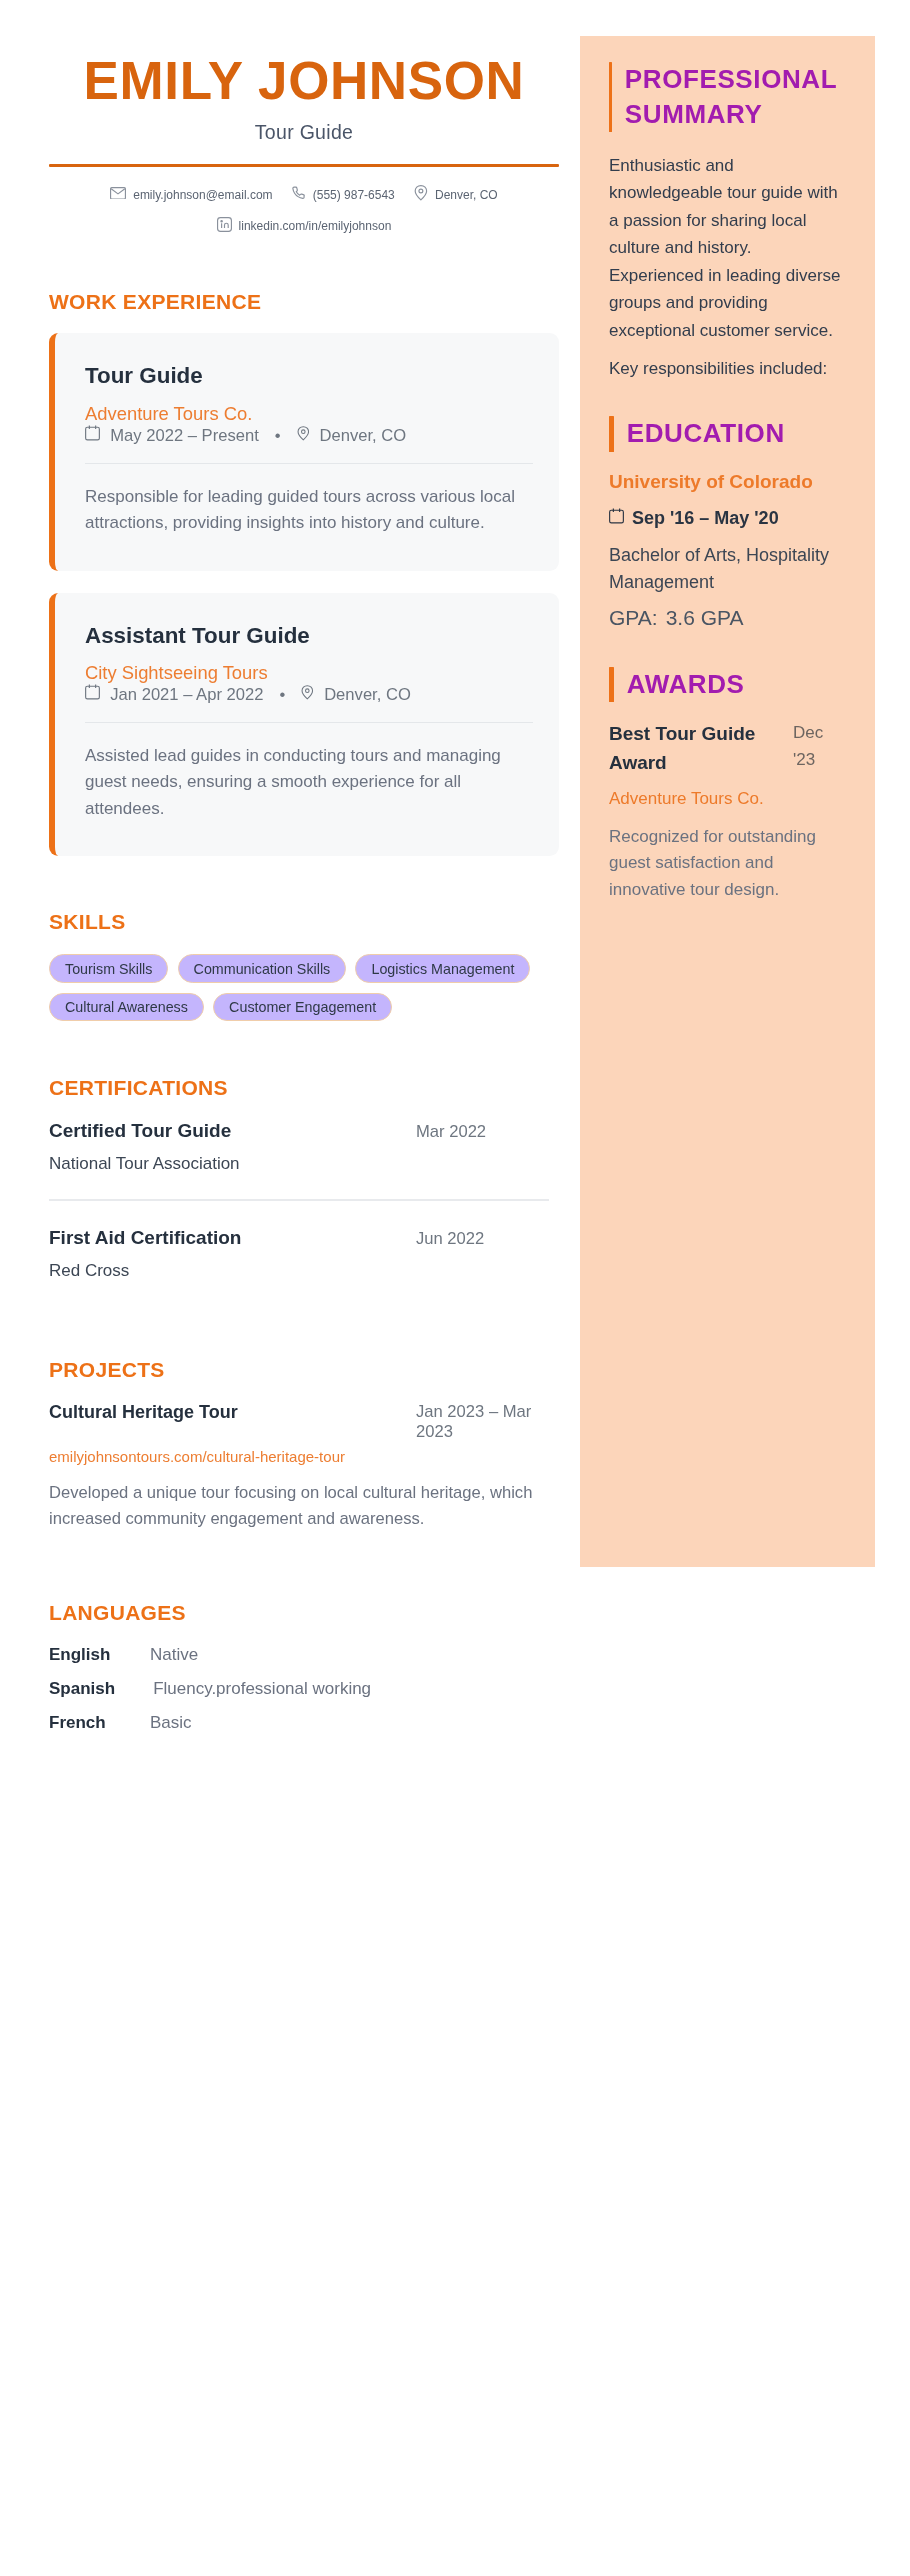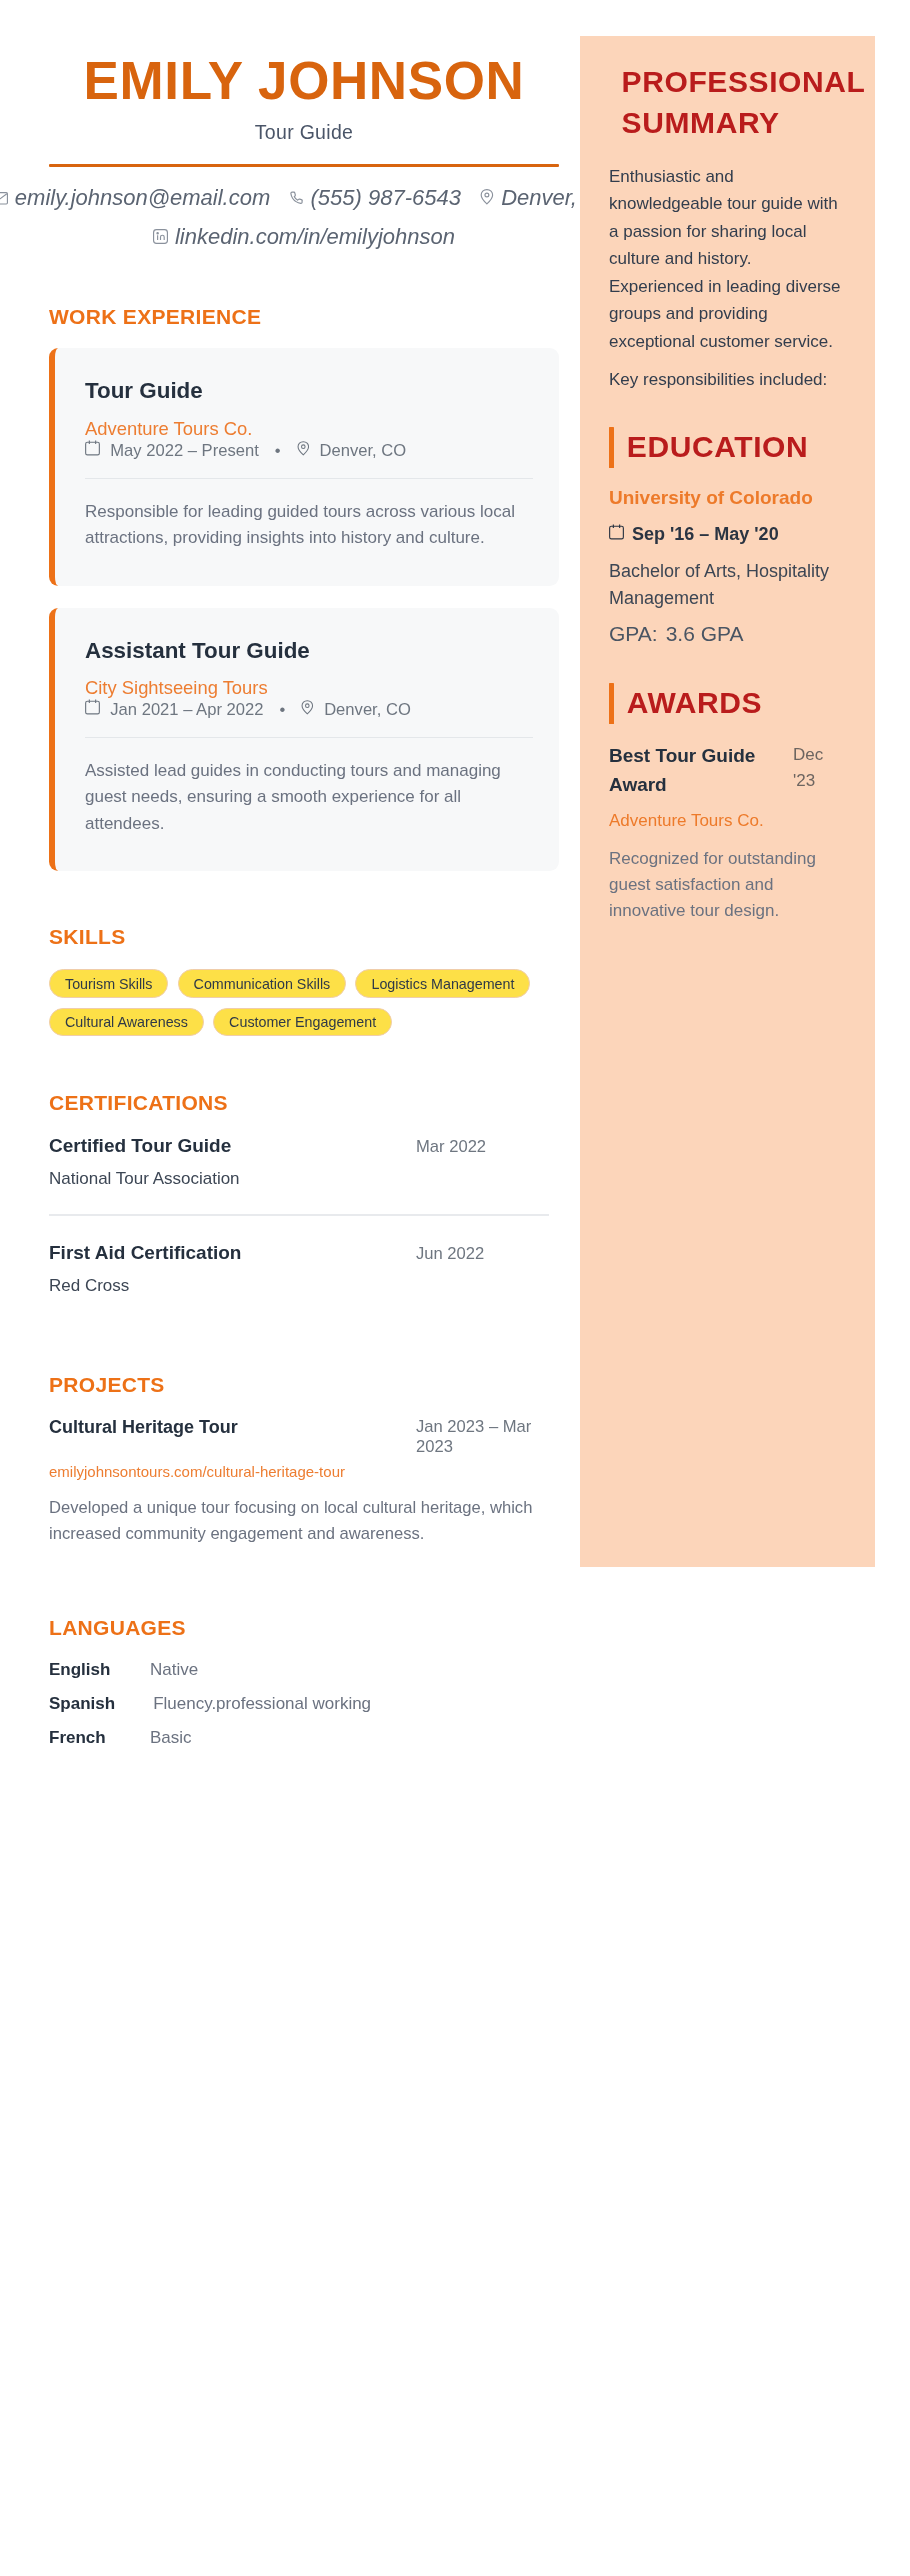--- a/index.html
+++ b/index.html
@@ -43,23 +43,22 @@
     height: 2.9px;
     background: #d8640e;
     border-radius: 1.1px;
   }
   .contact-row {
     margin-top: 18.4px;
     display: flex;
     justify-content: center;
     align-items: center;
     gap: 19.5px;
-    font-size: 22px;
+    font-size: 12px;
     color: #5b6472;
-    font-style: italic;
   }
   .contact-row.second { margin-top: 13px; }
   .contact-item { display: inline-flex; align-items: center; gap: 6.9px; white-space: nowrap; }
   .contact-item svg { flex: 0 0 auto; color: #8a919c; }
 
   
   .sec-head {
     display: flex;
     align-items: stretch;
     gap: 13.8px;
@@ -100,21 +99,21 @@
   .job-desc { margin-top: 19.5px; font-size: 17px; line-height: 1.55; color: #6b7280; }
 
   
   .pill-wrap { display: flex; flex-wrap: wrap; gap: 10.3px 9.2px; }
   .pill {
     display: inline-flex;
     align-items: center;
     padding: 5.2px 15px;
     border: 1.1px solid #f0cdaa;
     border-radius: 573px;
-    background: #fde047;
+    background: #c4b5fd;
     font-size: 14.3px;
     color: #2f3947;
     white-space: nowrap;
   }
 
   
   .cert-row { display: flex; align-items: flex-start; }
   .cert-main { flex: 0 0 367px; }
   .cert-name { font-size: 19px; font-weight: 700; color: #25303e; }
   .cert-issuer { margin-top: 12.6px; font-size: 17px; color: #3c4654; }
@@ -140,23 +139,23 @@
     left: 580px;
     top: 36px;
     width: 295px;
     height: 1531px;
     background: #fcd5ba;
     padding: 26px 25px 0 29px;
   }
   .side-sec-head { display: flex; align-items: stretch; gap: 12.6px; }
   .side-sec-head .bar { width: 5.2px; background: #ed7117; border-radius: 0.6px; }
   .side-sec-head h2 {
-    font-size: 30px;
+    font-size: 26px;
     font-weight: 700;
-    color: #b91c1c;
+    color: #a21caf;
     letter-spacing: 0.6px;
     line-height: 1.35;
   }
   .side-summary-text {
     margin-top: 19.5px;
     font-size: 17px;
     line-height: 1.62;
     color: #323d4d;
     hyphens: auto;
     -webkit-hyphens: auto;

